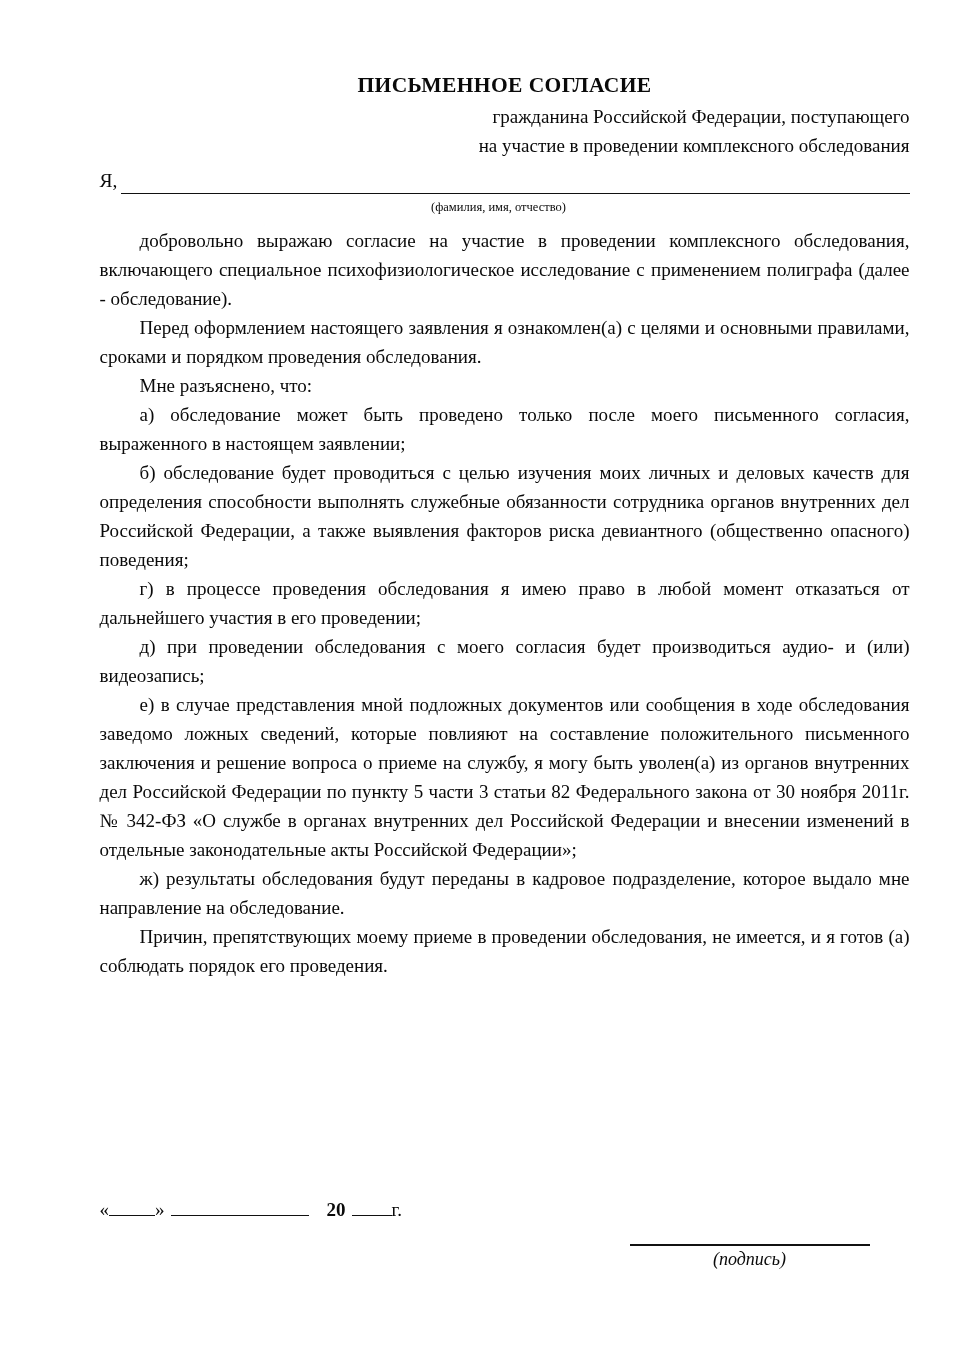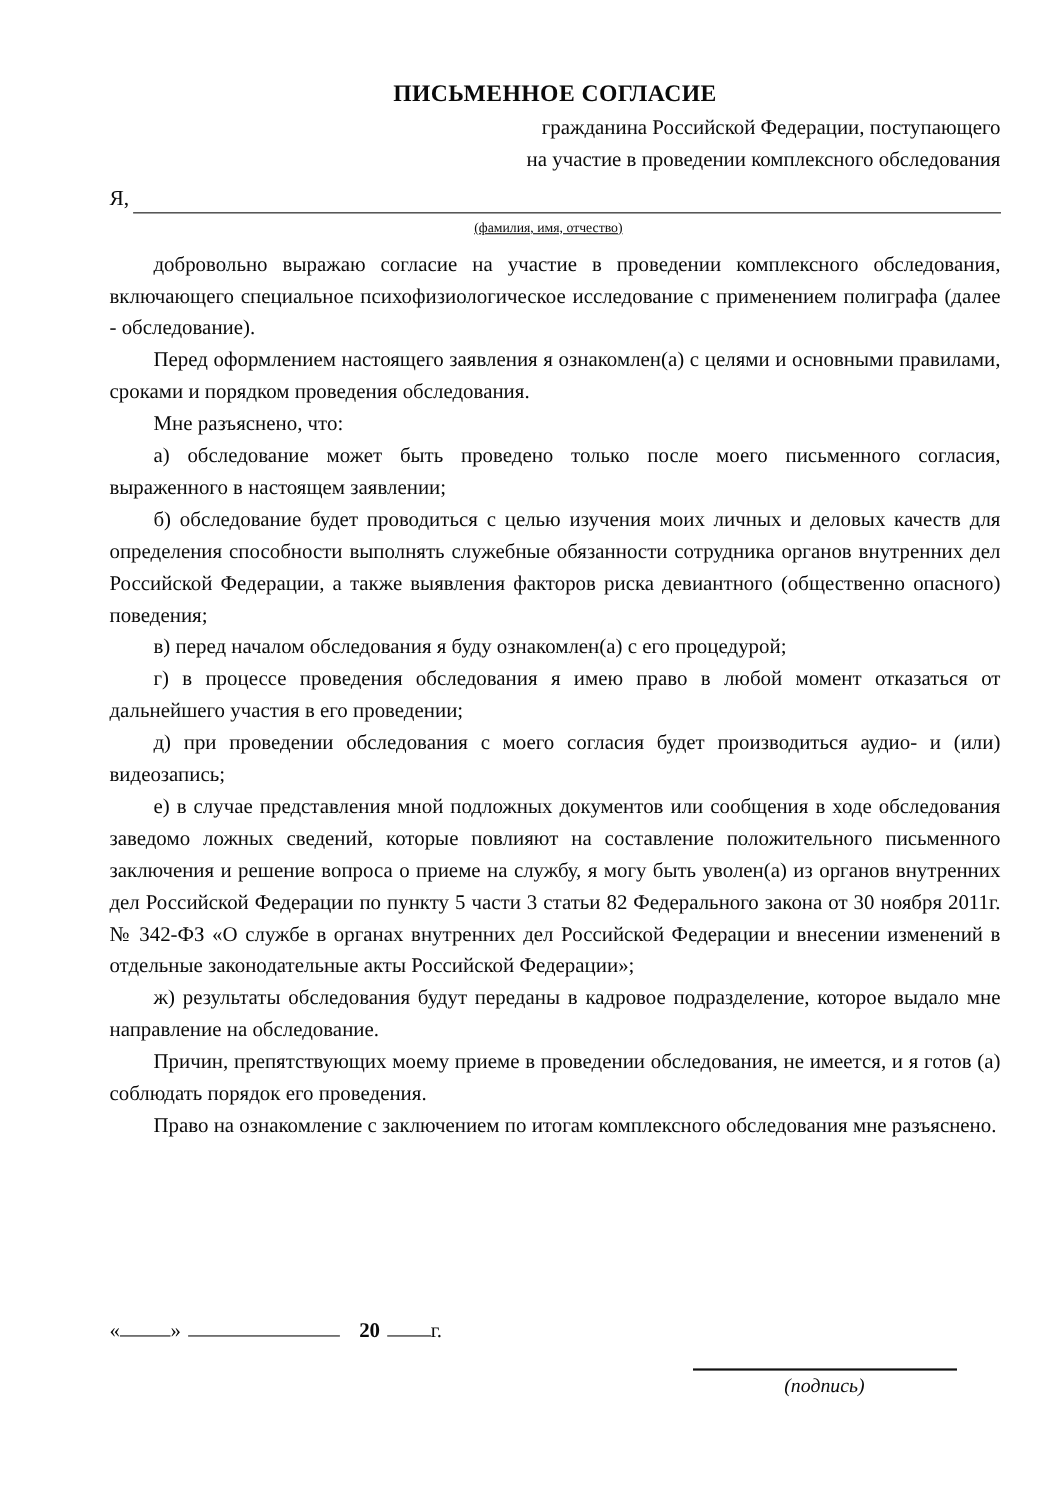--- a/index.html
+++ b/index.html
@@ -61,21 +61,20 @@
     flex: 1 1 auto;
     border-bottom: 1.6px solid #111;
     height: 20px;
   }
   .caption {
     text-align: center;
     font-size: 12.5px;
     line-height: 18px;
     margin: 4px 0 0 0;
     padding-right: 0;
-    text-decoration: underline;
   }
   .caption-fio {
     margin-left: -12px;
   }
 
   
   p.body {
     margin: 0;
     font-size: 19px;
     line-height: 29px;
@@ -151,27 +150,25 @@
       <span class="name-label">Я,</span>
       <span class="name-rule"></span>
     </div>
     <div class="caption caption-fio">(фамилия, имя, отчество)</div>
 
     <p class="body first">добровольно выражаю согласие на участие в проведении комплексного обследования, включающего специальное психофизиологическое исследование с применением полиграфа (далее - обследование).</p>
     <p class="body">Перед оформлением настоящего заявления я ознакомлен(а) с целями и основными правилами, сроками и порядком проведения обследования.</p>
     <p class="body">Мне разъяснено, что:</p>
     <p class="body">а) обследование может быть проведено только после моего письменного согласия, выраженного в настоящем заявлении;</p>
     <p class="body">б) обследование будет проводиться с целью изучения моих личных и деловых качеств для определения способности выполнять служебные обязанности сотрудника органов внутренних дел Российской Федерации, а также выявления факторов риска девиантного (общественно опасного) поведения;</p>
-    <p class="body">в) перед началом обследования я буду ознакомлен(а) с его процедурой;</p>
     <p class="body">г) в процессе проведения обследования я имею право в любой момент отказаться от дальнейшего участия в его проведении;</p>
     <p class="body">д) при проведении обследования с моего согласия будет производиться аудио- и (или) видеозапись;</p>
     <p class="body">е) в случае представления мной подложных документов или сообщения в ходе обследования заведомо ложных сведений, которые повлияют на составление положительного письменного заключения и решение вопроса о приеме на службу, я могу быть уволен(а) из органов внутренних дел Российской Федерации по пункту 5 части 3 статьи 82 Федерального закона от 30 ноября 2011г. № 342-ФЗ «О службе в органах внутренних дел Российской Федерации и внесении изменений в отдельные законодательные акты Российской Федерации»;</p>
     <p class="body">ж) результаты обследования будут переданы в кадровое подразделение, которое выдало мне направление на обследование.</p>
     <p class="body">Причин, препятствующих моему приеме в проведении обследования, не имеется, и я готов (а) соблюдать порядок его проведения.</p>
-    <p class="body">Право на ознакомление с заключением по итогам комплексного обследования мне разъяснено.</p>
   </div>
 
   <div class="sig-block">
     <div class="date-line">
       <span class="quote">«</span>
       <span class="blank blank-day"></span>
       <span class="quote">»</span>
       <span class="blank blank-month"></span>
       <span class="year-num">20</span>
       <span class="blank blank-year"></span>

